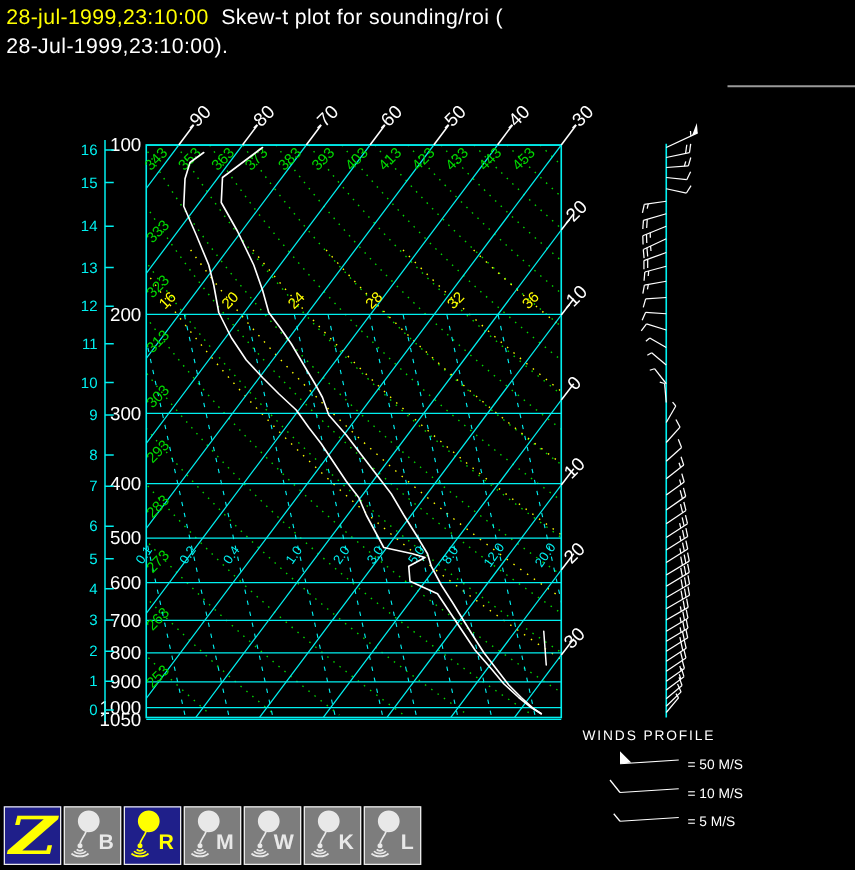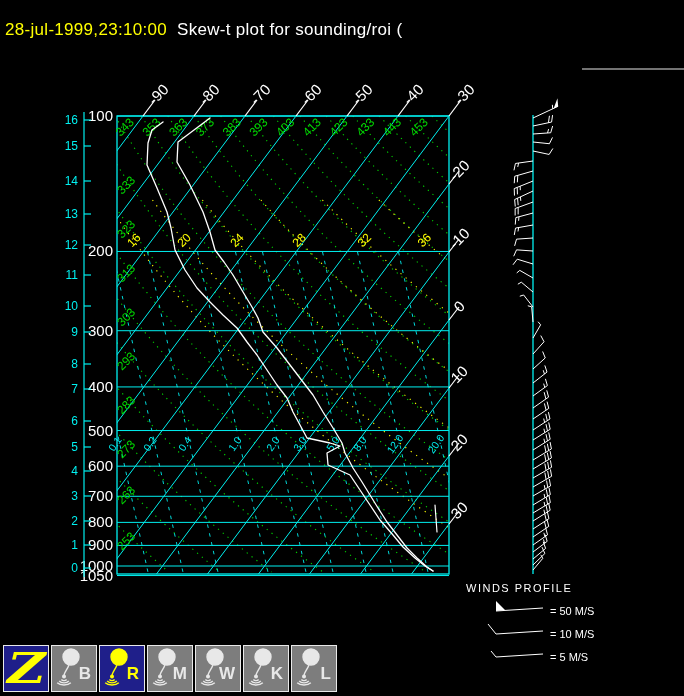--- a/index.html
+++ b/index.html
@@ -1,18 +1,18 @@
 <!DOCTYPE html>
 <html><head>
 <meta charset="utf-8">
 <style>
   html,body{margin:0;padding:0;background:#000;}
   #app{position:relative;width:684px;height:696px;background:#000;overflow:hidden;
        font-family:"Liberation Sans",sans-serif;}
-  #title-block{position:absolute;left:5px;top:18px;font-size:17px;line-height:23px;
+  #title-block{position:absolute;left:5px;top:2px;font-size:17px;line-height:23px;
        letter-spacing:0.3px;color:#fff;white-space:pre-wrap;}
   .t-yellow{color:#ffff00;}
   .t-white{color:#ffffff;}
   #plot-svg{position:absolute;left:0;top:0;}
   
   #toolbar{position:absolute;left:3px;top:645px;height:48px;display:flex;gap:2px;}
   .tb-btn{position:relative;width:46px;height:47px;background:#7d7d7d;
       border:1px solid #e9e9e9;box-sizing:border-box;cursor:pointer;}
   .tb-btn.active{background:#1f1f8a;}
   .tb-btn .icon{position:absolute;left:2px;top:1px;color:#e8e8e8;}
@@ -355,21 +355,21 @@
       <text x="0" y="0" fill="#fff" font-size="11" font-family="&quot;Liberation Sans&quot;,sans-serif" text-anchor="start" transform="translate(550 615)">= 50 M/S</text>
       <line x1="496" y1="634" x2="543" y2="631" stroke="#fff" stroke-width="1"></line>
       <line x1="496" y1="634" x2="488" y2="624" stroke="#fff" stroke-width="1"></line>
       <text x="0" y="0" fill="#fff" font-size="11" font-family="&quot;Liberation Sans&quot;,sans-serif" text-anchor="start" transform="translate(550 638)">= 10 M/S</text>
       <line x1="496" y1="657" x2="543" y2="654" stroke="#fff" stroke-width="1"></line>
       <line x1="496" y1="657" x2="491" y2="651" stroke="#fff" stroke-width="1"></line>
       <text x="0" y="0" fill="#fff" font-size="11" font-family="&quot;Liberation Sans&quot;,sans-serif" text-anchor="start" transform="translate(550 661)">= 5 M/S</text>
       <line x1="582" y1="69" x2="684" y2="69" stroke="#9a9a9a" stroke-width="1.5"></line>
     </svg>
 
-  <div id="title-block"><span class="t-yellow">28-jul-1999,23:10:00</span><span class="t-white">  Skew-t plot for sounding/roi (</span><br></div>
+  <div id="title-block"><span class="t-yellow">28-jul-1999,23:10:00</span><span class="t-white">  Skew-t plot for sounding/roi (</span><br><span class="t-white">28-Jul-1999,23:10:00).</span></div>
 
   <div id="toolbar">
     <div class="tb-btn active tb-z">
       <span class="z-glyph">Z</span>
     </div>
     <div class="tb-btn">
       <span class="icon balloon-slot"><svg width="32" height="40" viewBox="0 0 32 40">
             <g stroke="currentColor" fill="none" stroke-width="1.4">
               <circle cx="17" cy="10" r="8" fill="currentColor"></circle>
               <path d="M15 18 C 13 23, 11 24, 10 28"></path>

